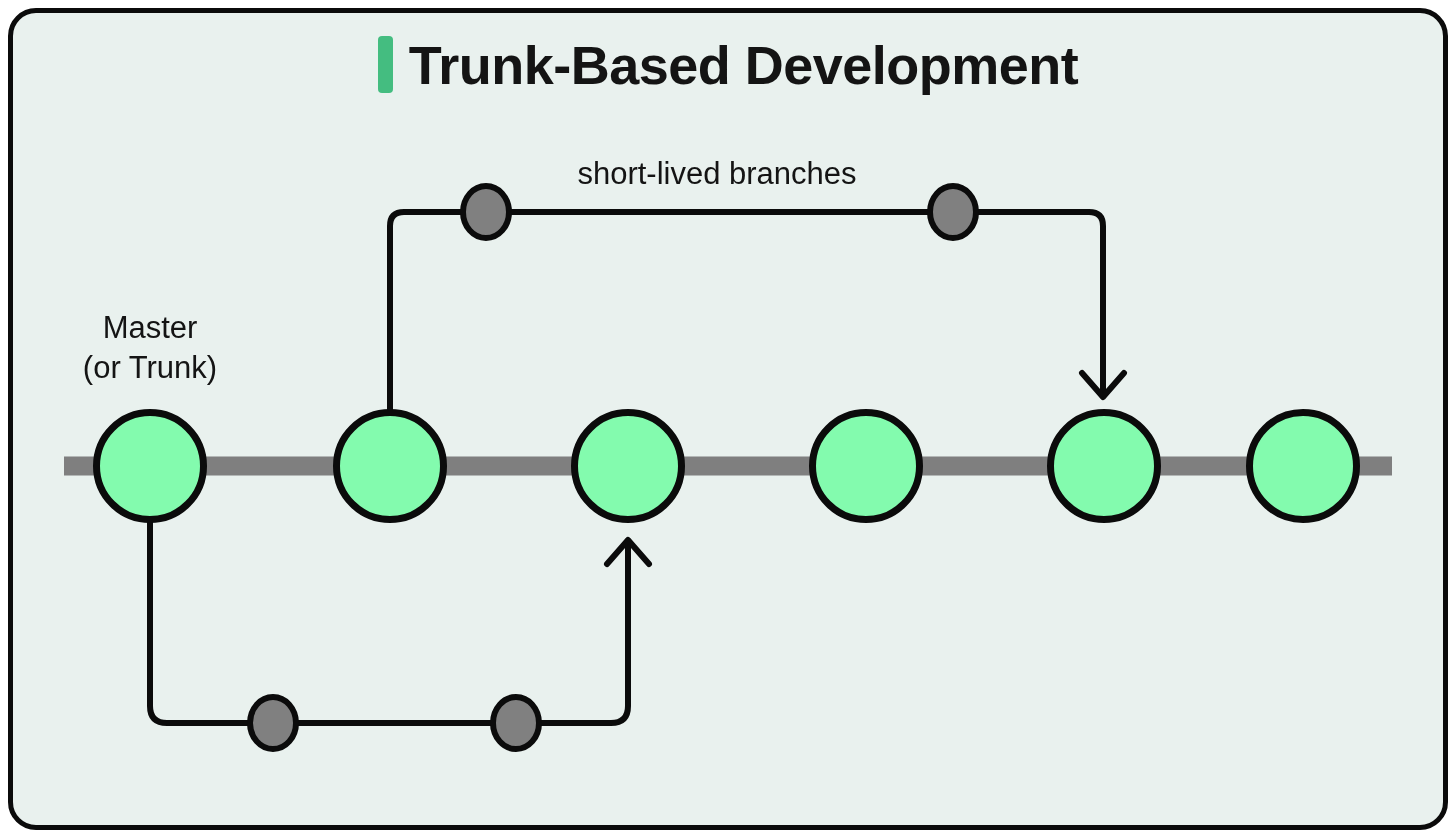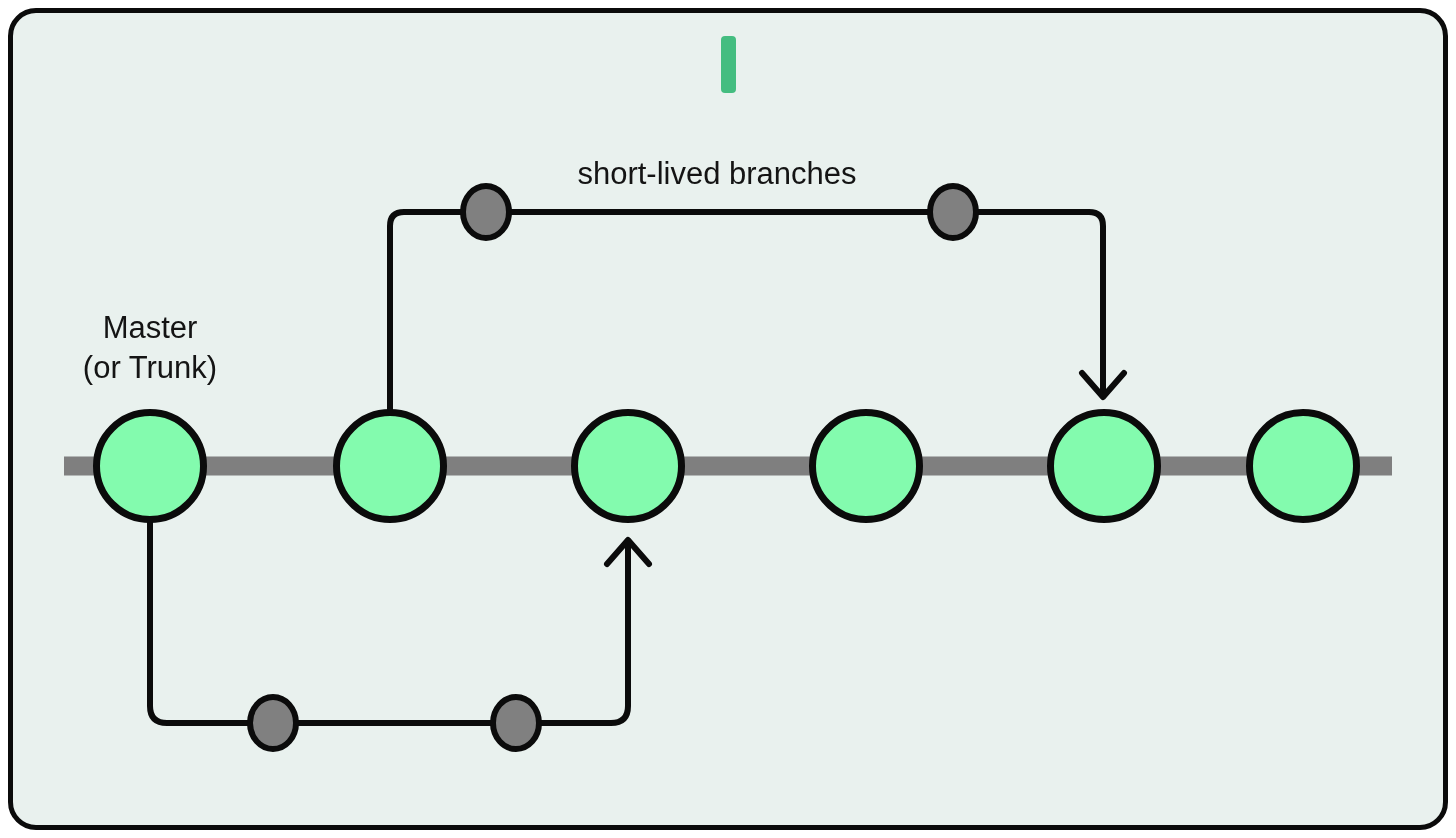--- a/index.html
+++ b/index.html
@@ -124,13 +124,14 @@
     <ellipse class="branch-node" cx="516" cy="723" rx="23" ry="26"></ellipse>
   </g>
 
   <text class="diagram-label" x="717" y="184" text-anchor="middle">short-lived branches</text>
   <text class="diagram-label" x="150" y="338" text-anchor="middle">Master</text>
   <text class="diagram-label" x="150" y="378" text-anchor="middle">(or Trunk)</text>
 </svg>
 
 <div class="title-row">
   <span class="title-accent"></span>
+  <span class="title-text">Trunk-Based Development</span>
 </div>
 
 </body></html>

